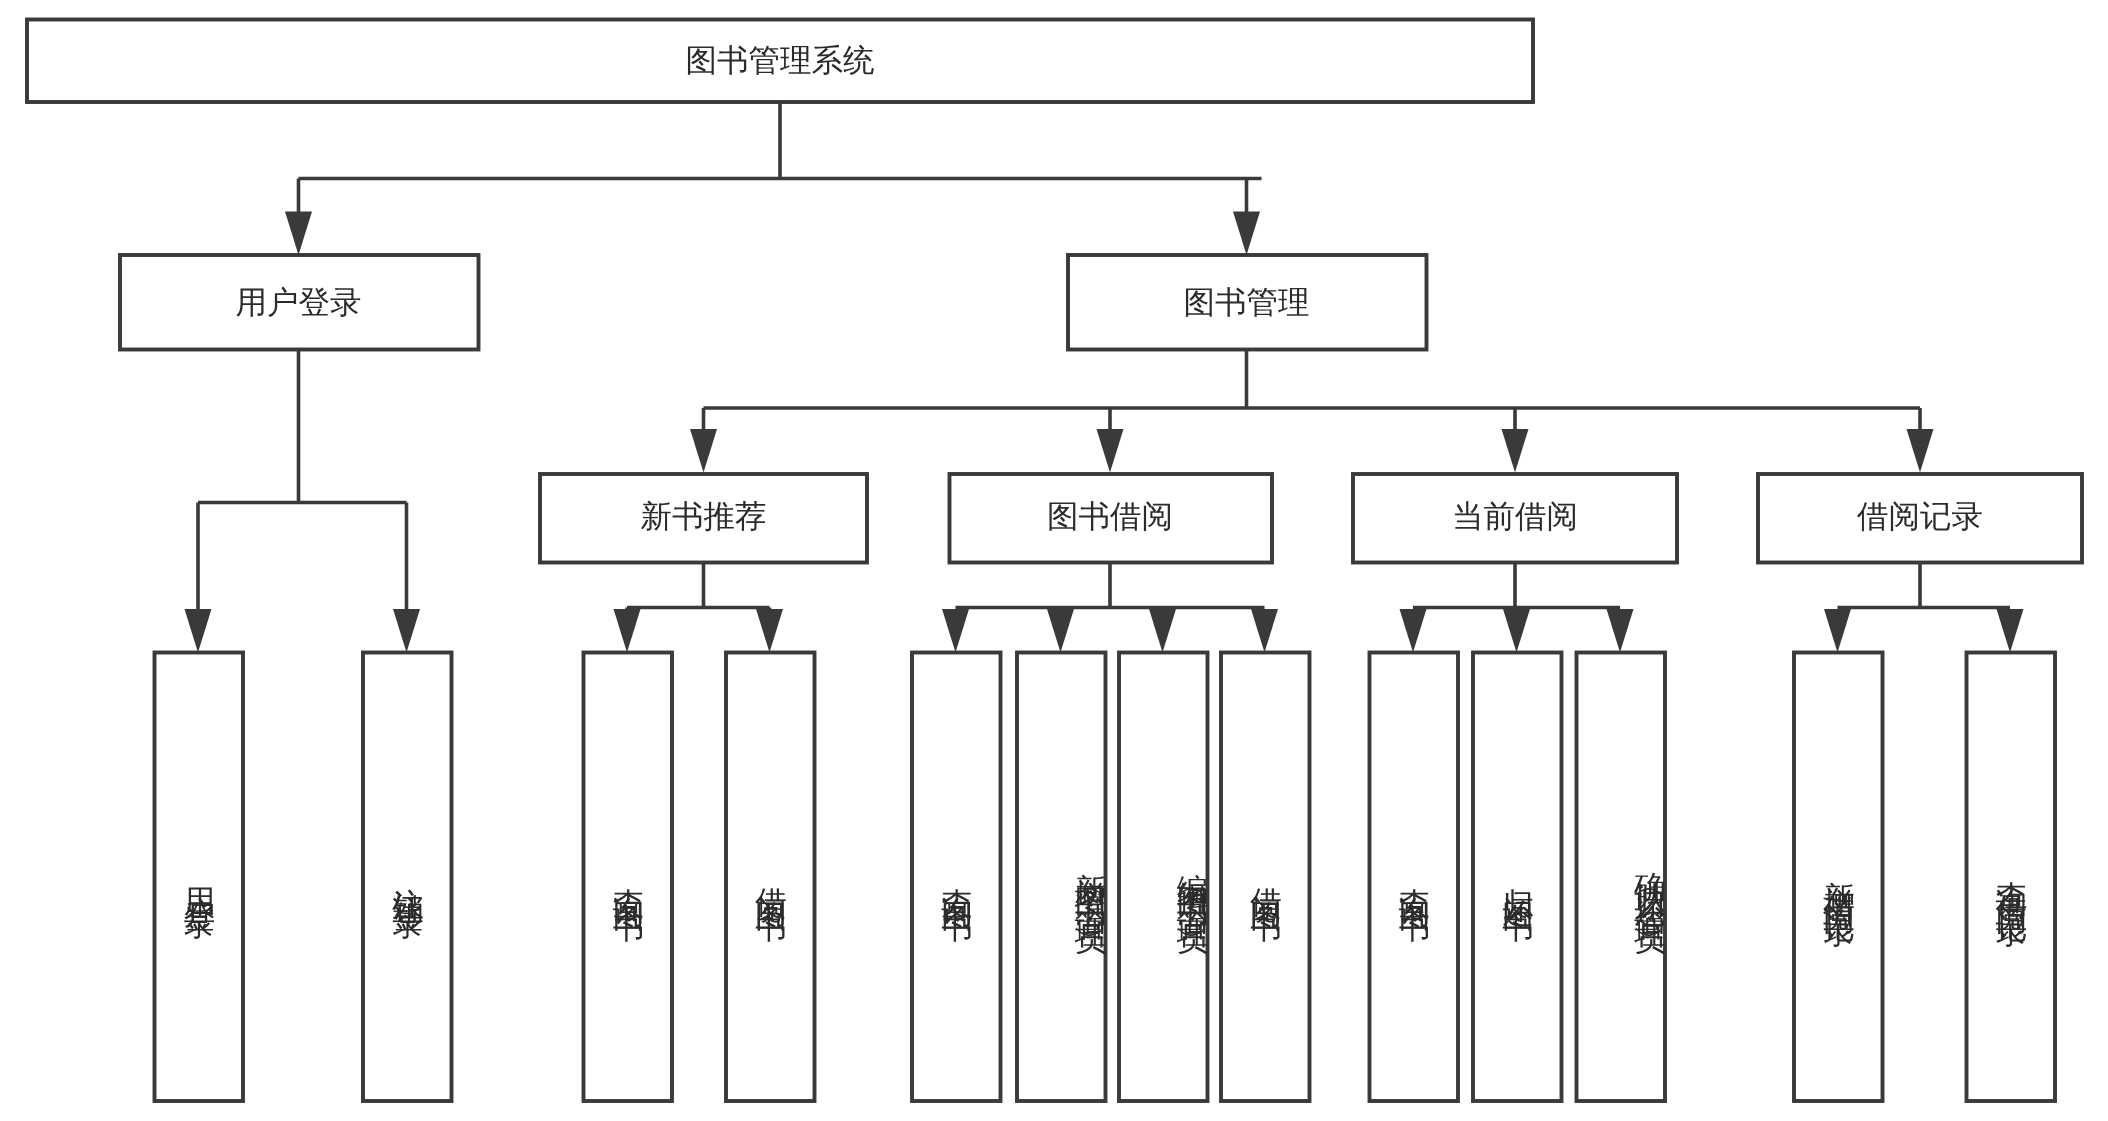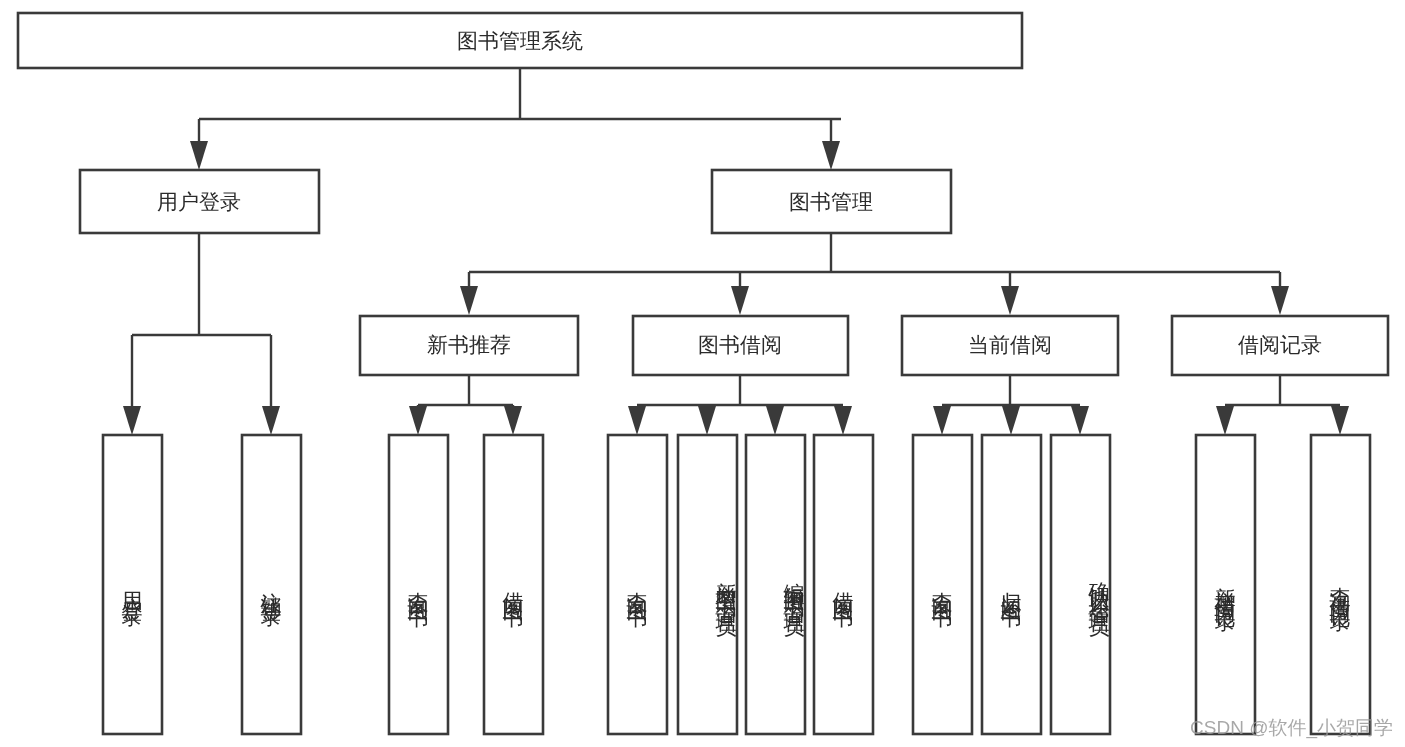--- a/index.html
+++ b/index.html
@@ -194,15 +194,14 @@
   <div class="node-label-v" style="left:746px; top:435px; width:59px; height:299px; display:flex; align-items:flex-start; justify-content:center; padding-top:6px; box-sizing:border-box;">编辑图书（管理员）</div>
   <div class="node-label-v" style="left:814px; top:435px; width:59px; height:299px; display:flex; align-items:center; justify-content:center;">借阅图书</div>
 
   <div class="node-label-v" style="left:913px; top:435px; width:59px; height:299px; display:flex; align-items:center; justify-content:center;">查询图书</div>
   <div class="node-label-v" style="left:982px; top:435px; width:59px; height:299px; display:flex; align-items:center; justify-content:center;">归还图书</div>
   <div class="node-label-v" style="left:1051px; top:435px; width:59px; height:299px; display:flex; align-items:flex-start; justify-content:center; padding-top:6px; box-sizing:border-box;">确认归还（管理员）</div>
 
   <div class="node-label-v" style="left:1196px; top:435px; width:59px; height:299px; display:flex; align-items:center; justify-content:center;">新增借阅记录</div>
   <div class="node-label-v" style="left:1311px; top:435px; width:59px; height:299px; display:flex; align-items:center; justify-content:center;">查询借阅记录</div>
 
-  <div class="watermark">CSDN @软件_小贺同学</div>
 
 </div>
 
 </body></html>

